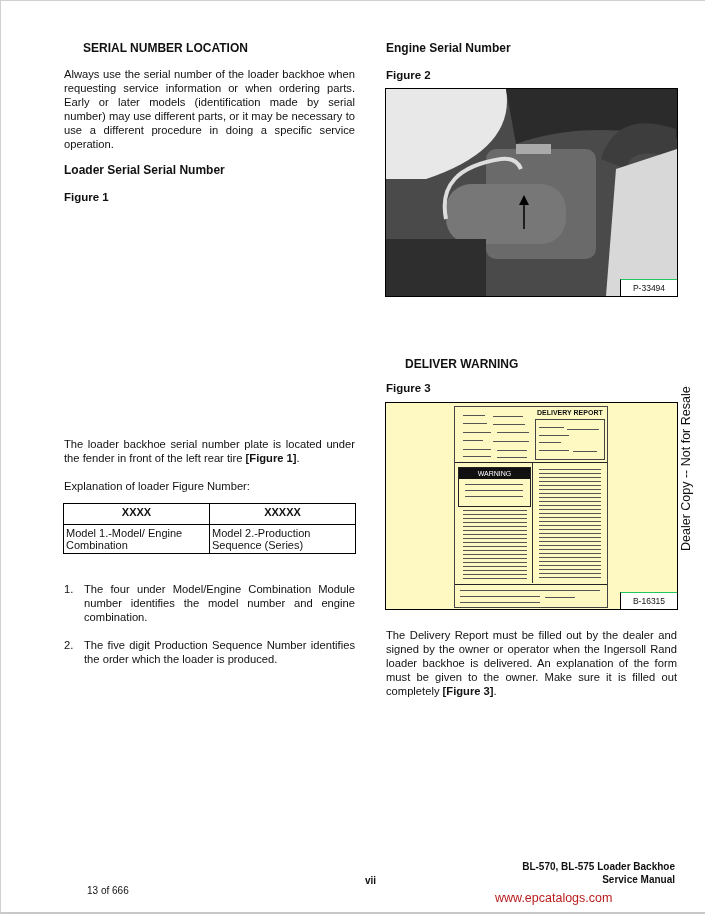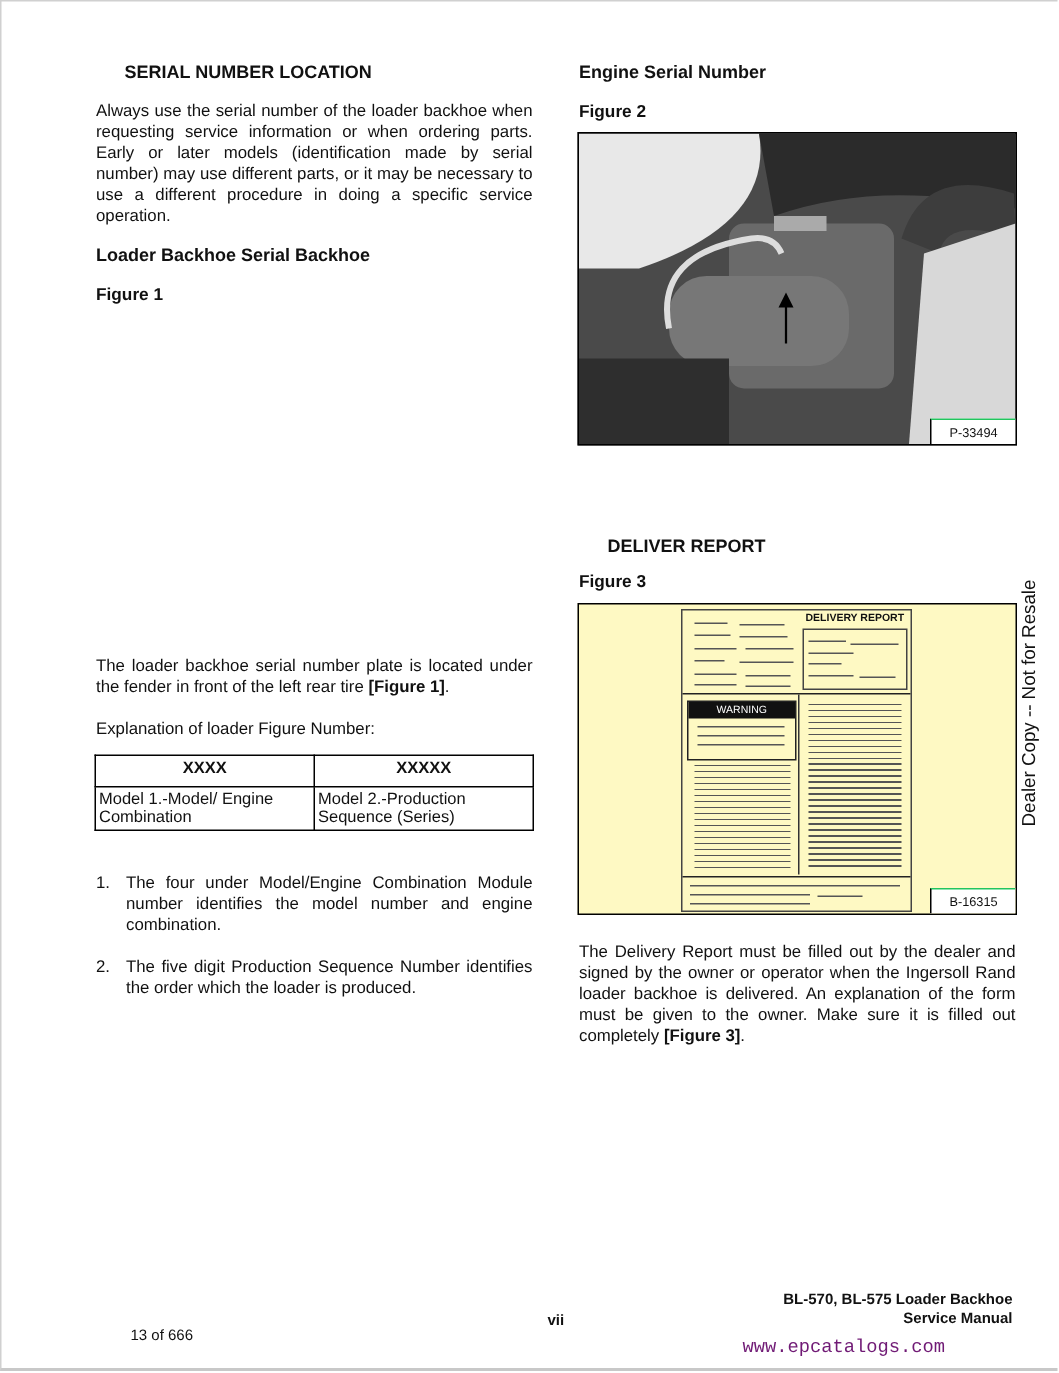--- a/index.html
+++ b/index.html
@@ -13,32 +13,32 @@
   .fig { position:absolute; border:1px solid #000; overflow:hidden; }
   .figlabel { position:absolute; right:0; bottom:0; background:#fff; border-left:1px solid #000; border-top:1px solid #22c55e; font-size:8.5px; text-align:center; line-height:16px; }
   table.sn { position:absolute; border-collapse:collapse; font-size:11px; }
   table.sn td, table.sn th { border:1px solid #000; padding:2px 2px; vertical-align:top; }
   table.sn th { font-weight:bold; text-align:center; height:16px; }
   .li { position:absolute; font-size:11.2px; line-height:14px; }
   .li .num { position:absolute; left:0; top:0; }
   .li .txt { position:absolute; left:20px; top:0; right:0; text-align:justify; }
   .side { position:absolute; font-size:12.5px; transform:rotate(-90deg); transform-origin:left top; white-space:nowrap; }
   .foot { position:absolute; font-size:10px; font-weight:bold; }
-  .url { position:absolute; font-family:Liberation Mono, monospace; font-size:12.5px; color:#701a75; }
+  .url { position:absolute; font-family:Liberation Sans, sans-serif; font-size:12.5px; color:#b91c1c; }
   
   .line { position:absolute; height:1px; background:#555; }
 </style>
 </head>
 <body>
 
 <div class="page">
 
   <div class="abs h1" style="left:63px;top:40px;">SERIAL NUMBER LOCATION</div>
   <div class="abs p" style="left:63px;top:66px;width:291px;">Always use the serial number of the loader backhoe when requesting service information or when ordering parts. Early or later models (identification made by serial number) may use different parts, or it may be necessary to use a different procedure in doing a specific service operation.</div>
-  <div class="abs h2" style="left:63px;top:162px;">Loader Backhoe Serial Backhoe</div>
+  <div class="abs h2" style="left:63px;top:162px;">Loader Serial Serial Number</div>
   <div class="abs h2" style="left:63px;top:190px;font-size:11.5px;">Figure 1</div>
 
 
   <div class="abs p" style="left:63px;top:436px;width:291px;">
     <span>The loader backhoe serial number plate is located under the fender in front of the left rear tire </span><b>[Figure 1]</b><span>.</span>
   </div>
   <div class="abs p" style="left:63px;top:478px;">Explanation of loader Figure Number:</div>
 
   <table class="sn" style="left:62px;top:502px;width:293px;">
     <tbody>
@@ -77,21 +77,21 @@
       <path d="M60 130 Q50 80 115 70 Q130 68 135 80" stroke="#ddd" stroke-width="4" fill="none"></path>
       <rect x="130" y="55" width="35" height="10" fill="#aaa"></rect>
       <line x1="138" y1="140" x2="138" y2="112" stroke="#000" stroke-width="1.5"></line>
       <polygon points="133,116 143,116 138,106" fill="#000"></polygon>
       <rect x="0" y="150" width="100" height="57" fill="#2e2e2e"></rect>
     </svg>
     <div class="figlabel" style="width:56px;height:16px;">P-33494</div>
   </div>
 
 
-  <div class="abs h1" style="left:385px;top:356px;">DELIVER REPORT</div>
+  <div class="abs h1" style="left:385px;top:356px;">DELIVER WARNING</div>
   <div class="abs h2" style="left:385px;top:381px;font-size:11.5px;">Figure 3</div>
 
   <div class="fig" style="left:384px;top:401px;width:291px;height:206px;background:#fef9c3;">
     <div class="abs" style="left:68px;top:3px;width:152px;height:200px;border:1px solid #444;">
       <div class="abs" style="left:0;top:0;width:152px;height:55px;border-bottom:1px solid #222;">
         <div class="abs" style="left:82px;top:2px;font-size:7px;font-weight:bold;">DELIVERY REPORT</div>
         <div class="abs" style="left:80px;top:12px;width:68px;height:39px;border:1px solid #444;"></div>
         <div class="line" style="left:8px;top:8px;width:22px;"></div>
           <div class="line" style="left:38px;top:9px;width:30px;"></div>
         <div class="line" style="left:8px;top:16px;width:24px;"></div>

